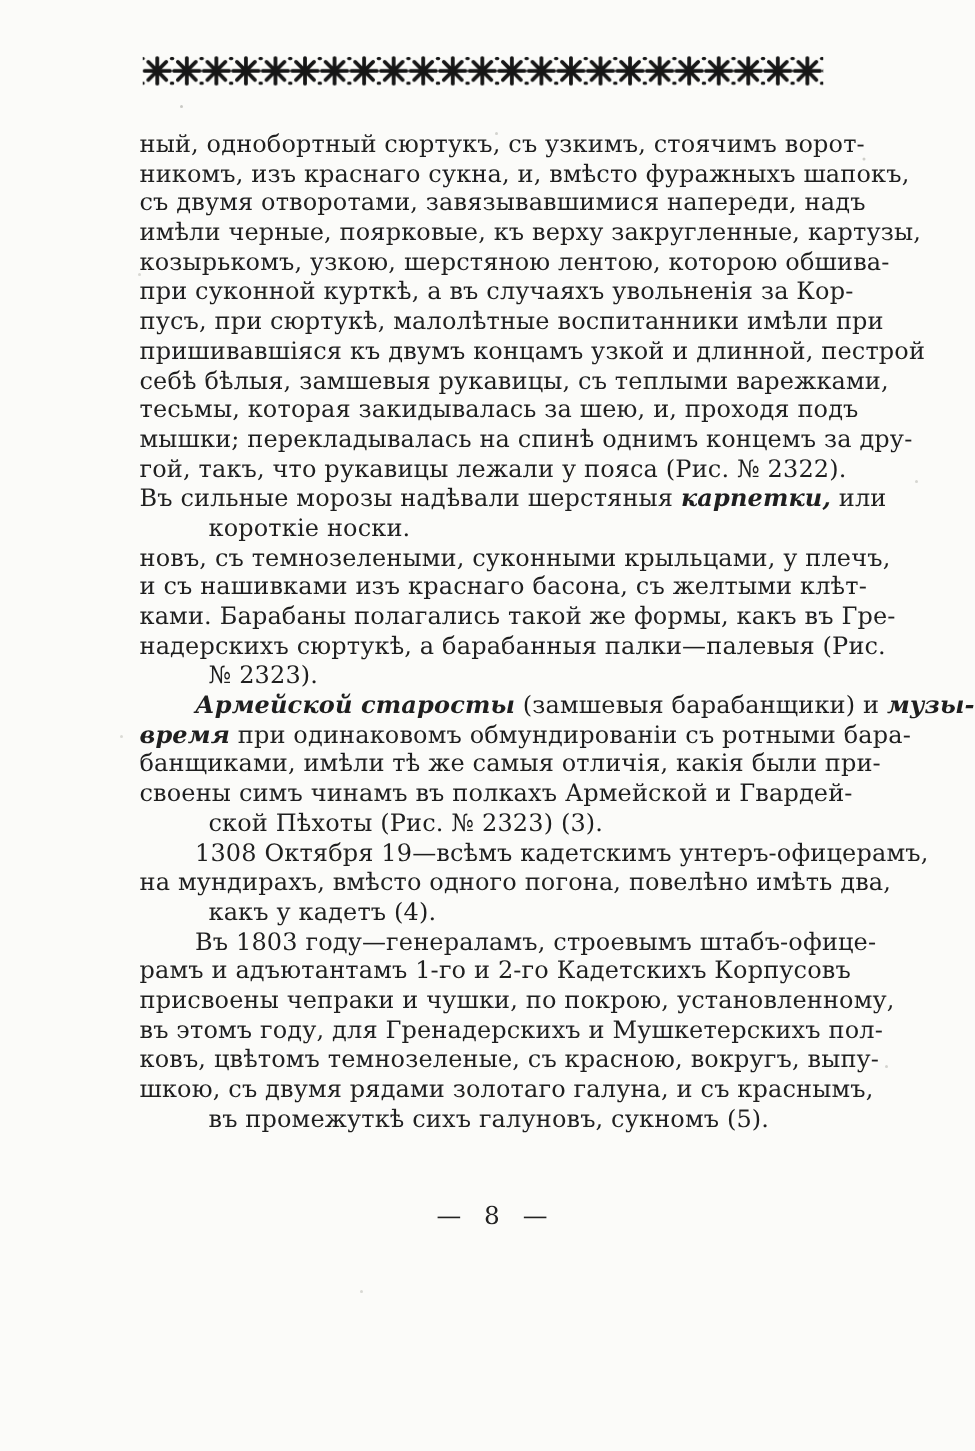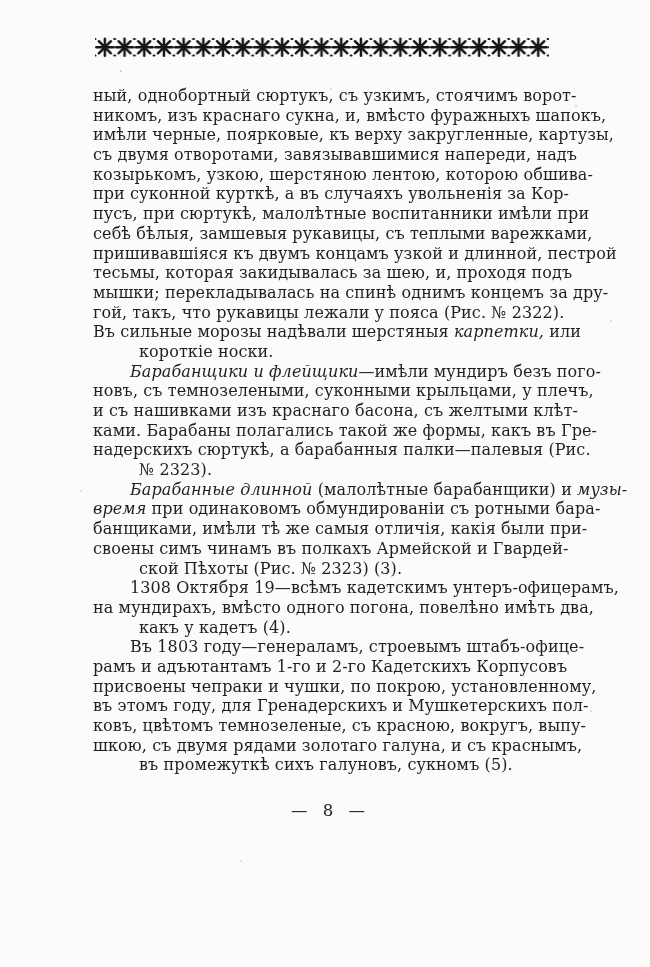--- a/index.html
+++ b/index.html
@@ -30,21 +30,21 @@
     color: #1f1f1f;
   }
   .line {
     text-align: justify;
     text-align-last: justify;
     height: 19.7px;
     white-space: nowrap;
   }
   .line.nojust { text-align-last: left; margin-left: 46px; }
   .line.indent { text-indent: 37px; }
-  .it { font-style: italic; }
+  .it { font-style: italic; font-weight: bold; }
   .page-number {
     position: absolute;
     left: 93px; top: 801px;
     width: 470px;
     text-align: center;
     font-size: 16.5px;
     word-spacing: 10px;
     color: #222;
   }
   
@@ -80,39 +80,38 @@
           </g>
         </pattern>
       </defs>
       <rect width="454" height="23" fill="url(#orn)"></rect>
     </svg>
   </div>
 
   <main class="text-block">
       <div class="line"><span>ный, однобортный сюртукъ, съ узкимъ, стоячимъ ворот-</span></div>
       <div class="line"><span>никомъ, изъ краснаго сукна, и, вмѣсто фуражныхъ шапокъ,</span></div>
+      <div class="line"><span>съ двумя отворотами, завязывавшимися напереди, надъ</span></div>
       <div class="line"><span>имѣли черные, поярковые, къ верху закругленные, картузы,</span></div>
-      <div class="line"><span>съ двумя отворотами, завязывавшимися напереди, надъ</span></div>
       <div class="line"><span>козырькомъ, узкою, шерстяною лентою, которою обшива-</span></div>
       <div class="line"><span>при суконной курткѣ, а въ случаяхъ увольненія за Кор-</span></div>
       <div class="line"><span>пусъ, при сюртукѣ, малолѣтные воспитанники имѣли при</span></div>
+      <div class="line"><span>пришивавшіяся къ двумъ концамъ узкой и длинной, пестрой</span></div>
       <div class="line"><span>себѣ бѣлыя, замшевыя рукавицы, съ теплыми варежками,</span></div>
-      <div class="line"><span>пришивавшіяся къ двумъ концамъ узкой и длинной, пестрой</span></div>
       <div class="line"><span>тесьмы, которая закидывалась за шею, и, проходя подъ</span></div>
       <div class="line"><span>мышки; перекладывалась на спинѣ однимъ концемъ за дру-</span></div>
       <div class="line"><span>гой, такъ, что рукавицы лежали у пояса (Рис. № 2322).</span></div>
       <div class="line"><span>Въ сильные морозы надѣвали шерстяныя </span><span class="it">карпетки,</span><span> или</span></div>
       <div class="line nojust"><span>короткіе носки.</span></div>
-      <div class="line indent"><span class="it">Барабанщики и флейщики</span><span>—имѣли мундиръ безъ пого-</span></div>
       <div class="line"><span>новъ, съ темнозелеными, суконными крыльцами, у плечъ,</span></div>
       <div class="line"><span>и съ нашивками изъ краснаго басона, съ желтыми клѣт-</span></div>
       <div class="line"><span>ками. Барабаны полагались такой же формы, какъ въ Гре-</span></div>
       <div class="line"><span>надерскихъ сюртукѣ, а барабанныя палки—палевыя (Рис.</span></div>
       <div class="line nojust"><span>№ 2323).</span></div>
-      <div class="line indent"><span class="it">Барабанные длинной</span><span> (малолѣтные барабанщики) и </span><span class="it">музы-</span></div>
+      <div class="line indent"><span class="it">Армейской старосты</span><span> (замшевыя барабанщики) и </span><span class="it">музы-</span></div>
       <div class="line"><span class="it">время</span><span> при одинаковомъ обмундированіи съ ротными бара-</span></div>
       <div class="line"><span>банщиками, имѣли тѣ же самыя отличія, какія были при-</span></div>
       <div class="line"><span>своены симъ чинамъ въ полкахъ Армейской и Гвардей-</span></div>
       <div class="line nojust"><span>ской Пѣхоты (Рис. № 2323) (3).</span></div>
       <div class="line indent"><span>1308 Октября 19—всѣмъ кадетскимъ унтеръ-офицерамъ,</span></div>
       <div class="line"><span>на мундирахъ, вмѣсто одного погона, повелѣно имѣть два,</span></div>
       <div class="line nojust"><span>какъ у кадетъ (4).</span></div>
       <div class="line indent"><span>Въ 1803 году—генераламъ, строевымъ штабъ-офице-</span></div>
       <div class="line"><span>рамъ и адъютантамъ 1-го и 2-го Кадетскихъ Корпусовъ</span></div>
       <div class="line"><span>присвоены чепраки и чушки, по покрою, установленному,</span></div>

